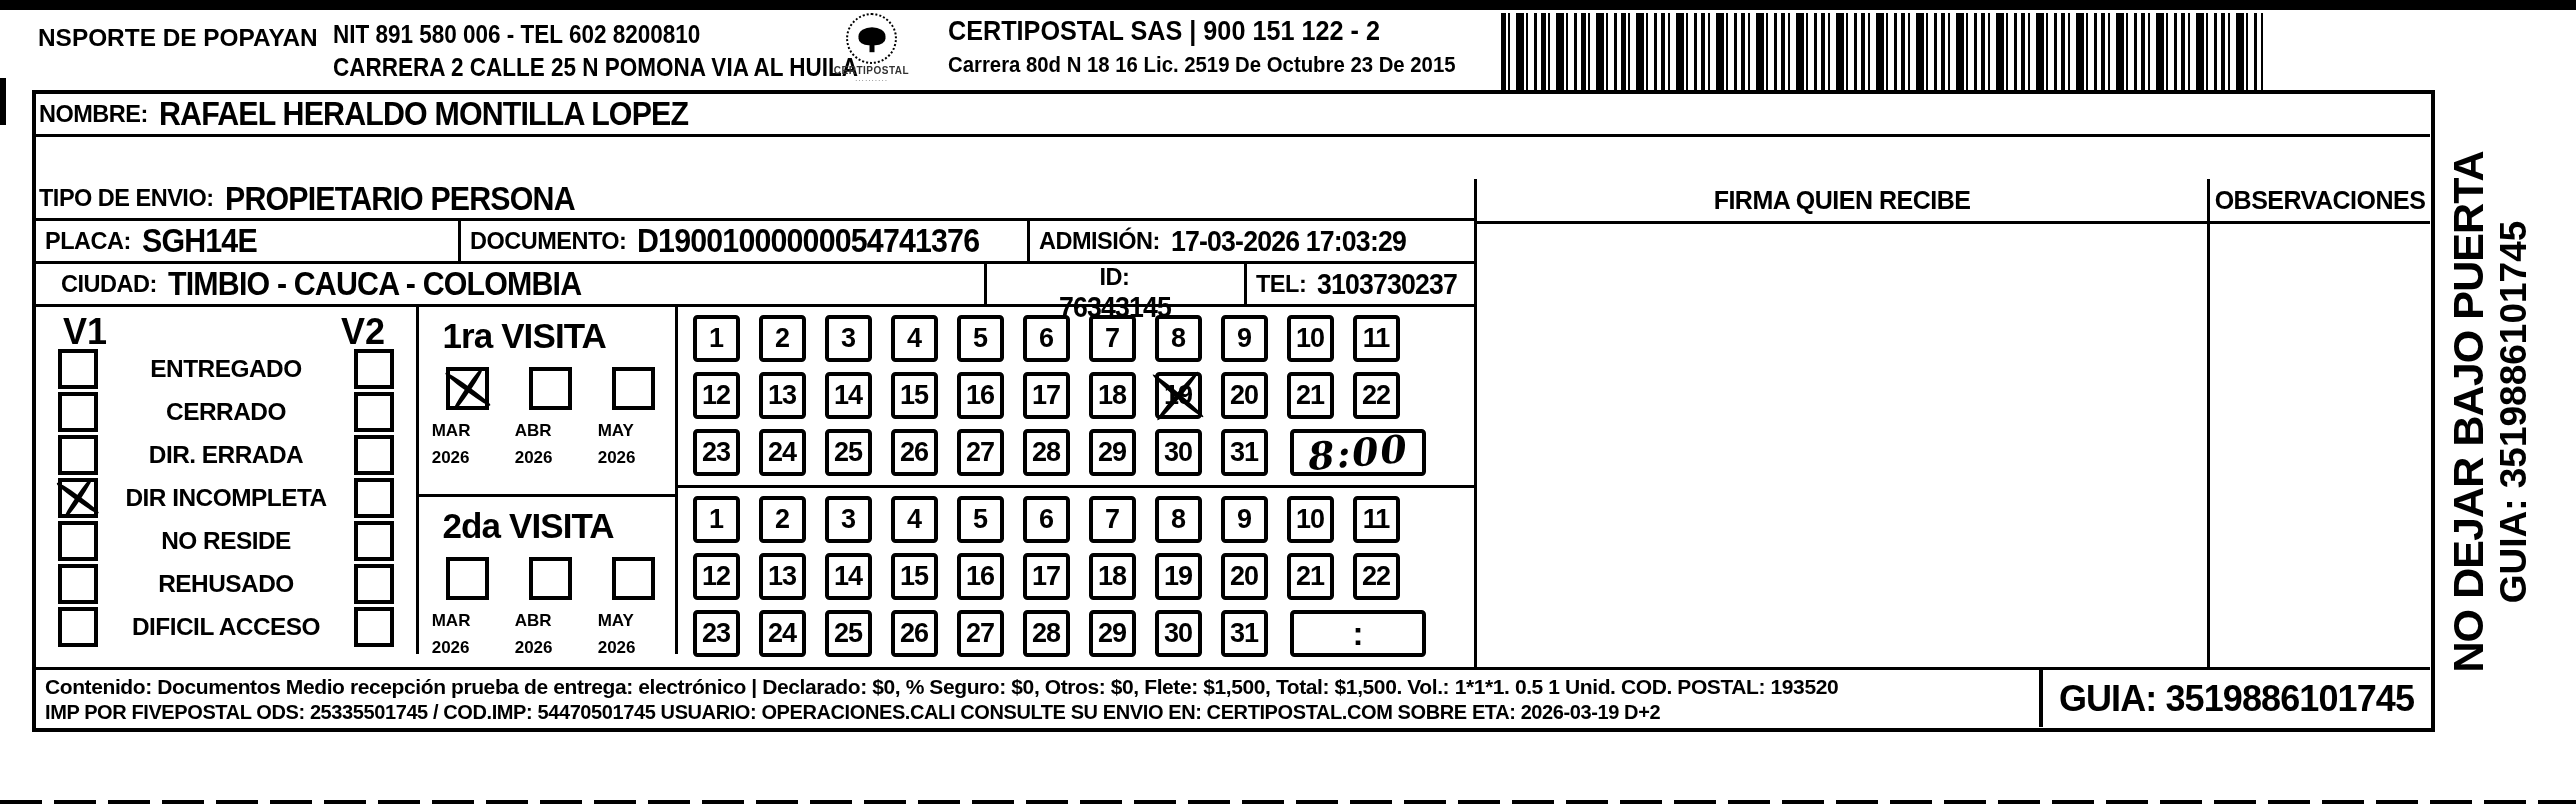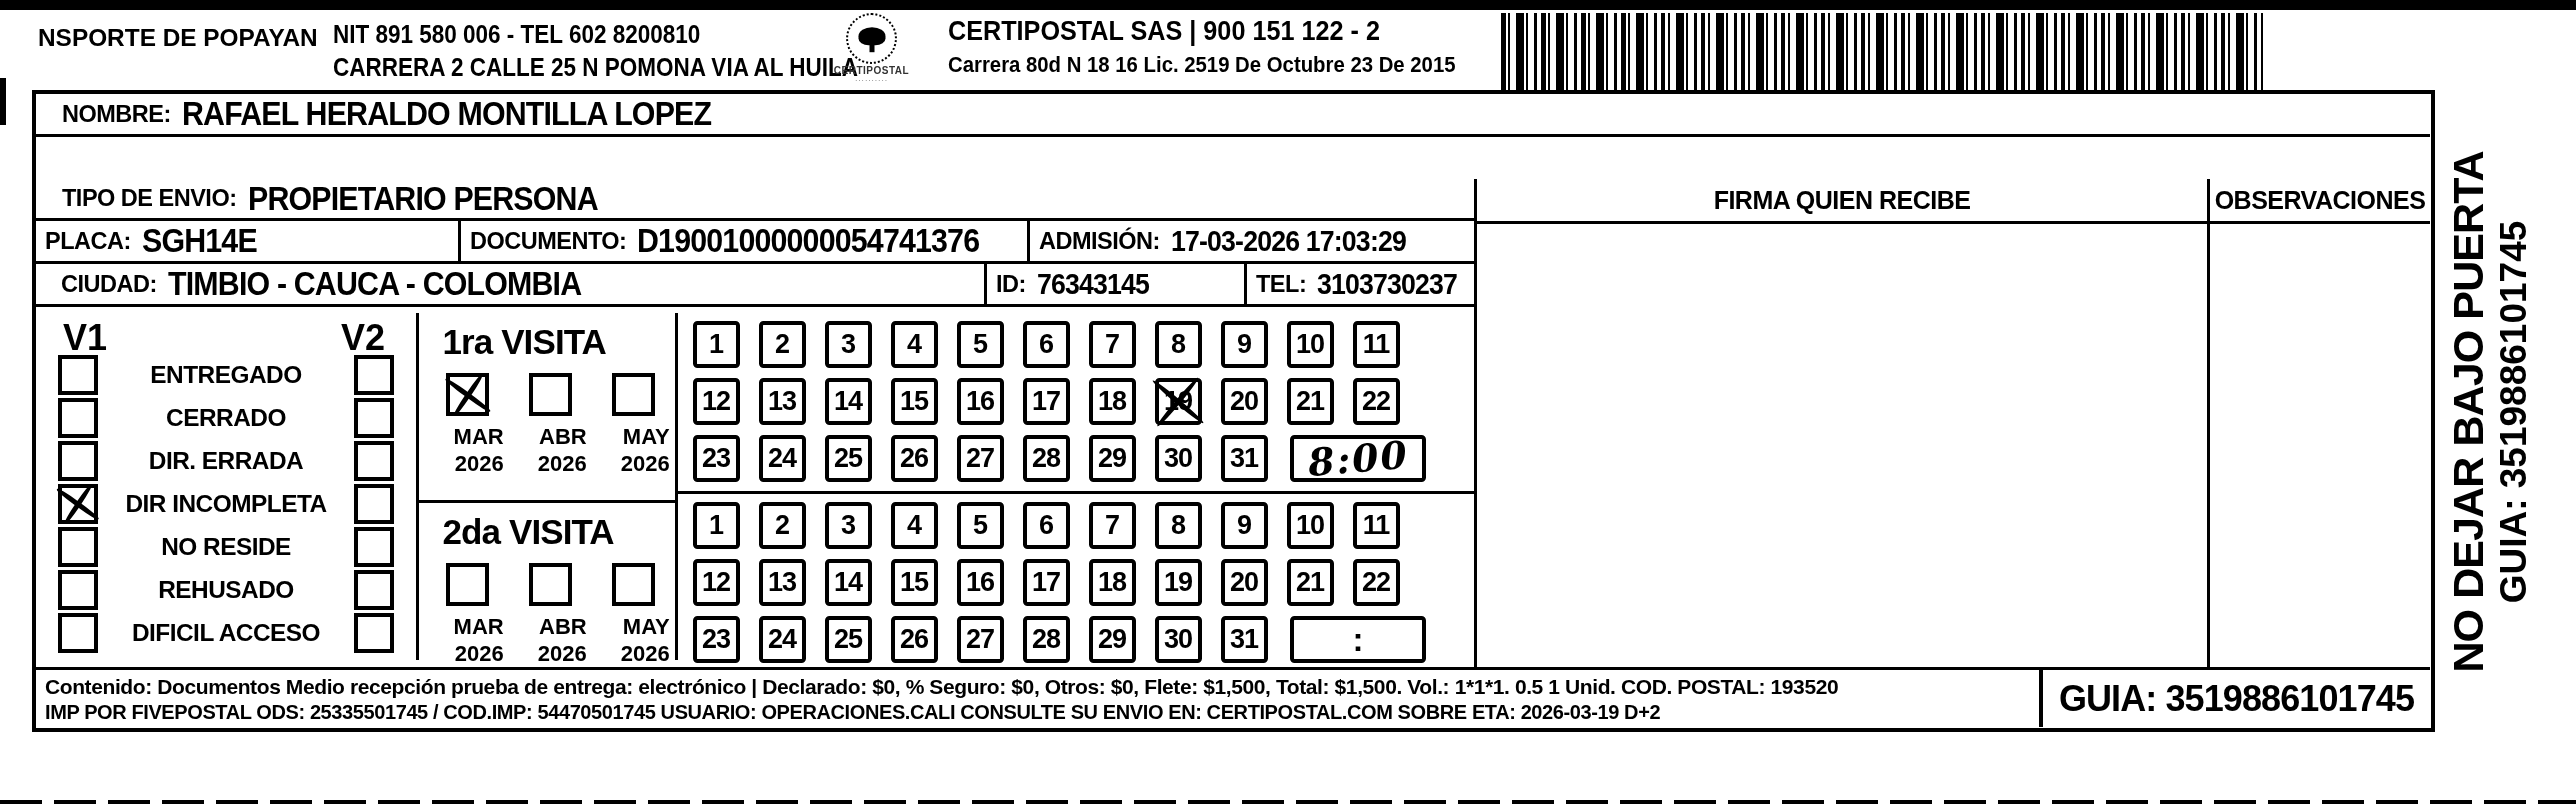--- a/index.html
+++ b/index.html
@@ -25,65 +25,65 @@
   .logo-text{font-size:10px;font-weight:bold;letter-spacing:0.5px;margin-top:1.8px;color:#333;}
   .logo-sub{font-size:7.2px;color:#777;letter-spacing:0.9px;}
   .hdr-co1{left:948px;top:14.5px;font-size:28px;font-weight:bold;}
   .hdr-co2{left:948px;top:52px;font-size:22.6px;font-weight:bold;}
   .barcode{left:1501px;top:12.7px;width:762px;height:81px;background:
      repeating-linear-gradient(90deg,#000 0 4.5px,#fff 4.5px 7.2px,#000 7.2px 9px,#fff 9px 15.4px,
      #000 15.4px 22.6px,#fff 22.6px 25px,#000 25px 27px,#fff 27px 33px,#000 33px 36px,#fff 36px 40px);}
 
   
   .form{left:32px;top:90px;width:2403px;height:642px;border:4.5px solid #000;box-sizing:border-box;}
-  .row{position:absolute;left:0;display:flex;align-items:center;padding-left:26px;box-sizing:border-box;
+  .row{position:absolute;left:0;display:flex;align-items:center;padding-left:3px;box-sizing:border-box;
        border-bottom:3.6px solid #000;}
   .lbl{font-size:23.5px;font-weight:bold;margin-right:11px;letter-spacing:-0.5px;white-space:nowrap;}
   .val{font-size:33px;font-weight:bold;letter-spacing:-0.9px;white-space:nowrap;transform:scaleX(.92);transform-origin:left center;}
   .val.md{font-size:29px;}
   .cell{display:flex;align-items:center;padding-left:9px;box-sizing:border-box;height:100%;}
 
   .r-nombre{top:0;width:2394px;height:43px;}
   .r-dir{top:43px;width:2394px;height:42px;}
   .r-tipo{top:85px;width:1438px;height:42px;}
   .r-placa{top:127px;width:1438px;height:43px;padding-left:0;}
   .r-ciudad{top:170px;width:1438px;height:43px;padding-left:16px;}
   .c-placa{width:425px;border-right:3.6px solid #000;}
   .c-doc{flex:1;}
   .c-adm{width:447px;border-left:3.6px solid #000;}
   .c-ciudad{flex:1;}
-  .c-id{width:260px;border-left:3.6px solid #000;}
+  .c-id{width:260px;border-left:3.6px solid #000;flex-direction:column;}
   .c-tel{width:230px;border-left:3.6px solid #000;}
 
   
   .panel{position:absolute;top:85px;height:488px;border-left:3.6px solid #000;box-sizing:border-box;}
   .panel-firma{left:1438px;width:733px;}
   .panel-obs{left:2171px;width:223px;}
   .panel-header{height:42px;border-bottom:3.6px solid #000;display:flex;align-items:center;justify-content:center;
      font-weight:bold;font-size:25px;letter-spacing:-0.5px;white-space:nowrap;}
   .panel-obs .panel-header{font-size:25px;}
   .panel-body{flex:1;}
 
   
-  .mid{position:absolute;left:0;top:219px;width:1438px;height:347px;display:flex;}
+  .mid{position:absolute;left:0;top:213px;width:1438px;height:347px;display:flex;}
   .vpanel{width:383px;border-right:3.6px solid #000;position:relative;box-sizing:border-box;}
   .vlab{position:absolute;top:3.6px;font-size:36px;font-weight:bold;}
   .vlab.v1{left:27px;} .vlab.v2{right:31px;}
   #status-rows{position:absolute;left:0;right:0;top:42px;bottom:7.2px;display:flex;flex-direction:column;
      justify-content:space-between;}
   .st-row{display:flex;align-items:center;padding:0 22px;}
   .st-label{flex:1;text-align:center;font-size:24.4px;font-weight:bold;letter-spacing:-0.5px;}
   .cb{width:40px;height:40px;border:4.5px solid #000;box-sizing:border-box;position:relative;background:#fff;}
 
   .visits{width:259px;border-right:3.6px solid #000;box-sizing:border-box;}
   .visit-sec{height:178px;position:relative;}
   .visit-sec.first{border-bottom:3.6px solid #000;}
   .visit-title{margin:9px 0 0 23.5px;font-size:35px;font-weight:bold;letter-spacing:-0.9px;white-space:nowrap;}
   .months{display:flex;margin:11px 0 0 12.7px;gap:11px;}
-  .month{width:72px;text-align:right;font-weight:bold;font-size:22px;line-height:27px;}
+  .month{width:72px;text-align:left;font-weight:bold;font-size:17px;line-height:27px;}
   .cb2{width:43px;height:43px;border:4.5px solid #000;box-sizing:border-box;margin:0 auto 7.2px;position:relative;background:#fff;}
 
   .gridcol{flex:1;box-sizing:border-box;}
   .grid-sec{height:178px;overflow:hidden;}
   .grid-sec.first{border-bottom:3.6px solid #000;}
   .day-row{display:flex;margin:10px 0 0 14.5px;}
   .day-row:first-child{margin-top:8.1px;}
   .day{width:47px;height:47px;border:4.5px solid #000;border-radius:4.5px;margin-right:19px;display:flex;
        align-items:center;justify-content:center;font-weight:bold;font-size:27px;letter-spacing:-0.9px;
        box-sizing:border-box;position:relative;background:#fff;}

